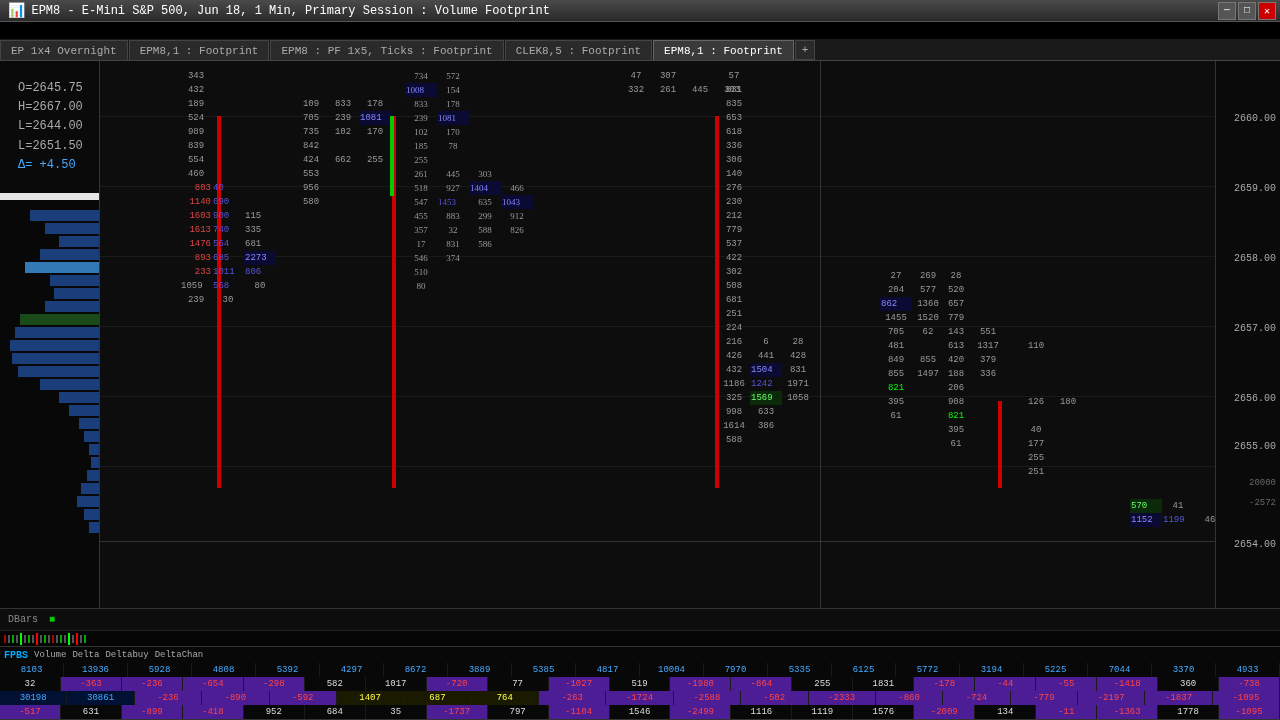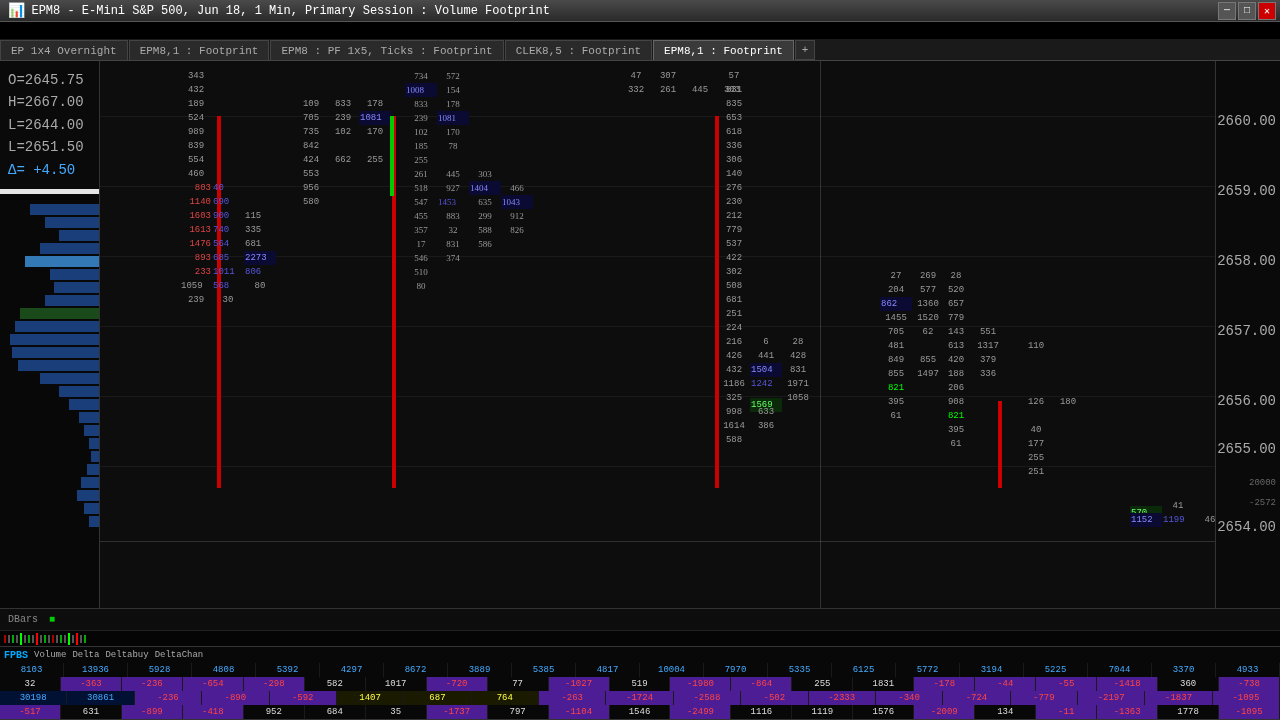--- a/index.html
+++ b/index.html
@@ -59,24 +59,24 @@
 
     
     #left-panel {
       width: 100px;
       background: #0a0a0a;
       border-right: 1px solid #333;
       display: flex;
       flex-direction: column;
     }
     #price-info {
-      padding: 8px;
-      font-size: 14px;
+      padding: 18px;
+      font-size: 12px;
       color: #aaa;
-      border-bottom: 5px solid #e5e5e5;
+      border-bottom: 7px solid #e5e5e5;
       line-height: 1.6;
     }
     #price-info .price-row { display: flex; justify-content: space-between; }
     #volume-bars {
       flex: 1;
       background: #080808;
       position: relative;
       overflow: hidden;
     }
     .vol-bar {
@@ -110,21 +110,21 @@
     
     #right-scale {
       width: 65px;
       background: #0a0a0a;
       border-left: 1px solid #333;
       position: relative;
     }
     .price-label {
       position: absolute;
       right: 4px;
-      font-size: 14px;
+      font-size: 10px;
       color: #aaa;
     }
 
     
     #dbars-row {
       height: 22px;
       background: #0d0d0d;
       border-top: 1px solid #333;
       display: flex;
       align-items: center;
@@ -262,21 +262,21 @@
       display: flex;
       align-items: center;
       justify-content: center;
       font-size: 9px;
       border: none;
     }
     .cell.bid { color: #dd4444; padding-right: 1px; justify-content: flex-end; }
     .cell.ask { color: #5555dd; padding-left: 1px; justify-content: flex-start; }
     .cell.single { color: #999; }
     .cell.big-ask { background: #0a0a33; color: #8888ff; }
-    .cell.green-bg { background: #0a2a0a; color: #66ff66; margin-top: 7px; }
+    .cell.green-bg { background: #0a2a0a; color: #66ff66; }
   </style>
 </head>
 <body>
 
 <div id="title-bar">
   <span class="title-icon">📊</span>
   <span>EPM8 - E-Mini S&amp;P 500, Jun 18, 1 Min, Primary Session : Volume Footprint</span>
   <div class="win-controls">
     <div class="win-btn">─</div>
     <div class="win-btn">□</div>
@@ -790,21 +790,21 @@
 
     </div>
 
     <div id="right-scale">
       <div class="price-label" style="top:52px;">2660.00</div>
       <div class="price-label" style="top:122px;">2659.00</div>
       <div class="price-label" style="top:192px;">2658.00</div>
       <div class="price-label" style="top:262px;">2657.00</div>
       <div class="price-label" style="top:332px;">2656.00</div>
       <div class="price-label" style="top:380px;">2655.00</div>
-      <div class="price-label" style="top:458px;">2654.00</div>
+      <div class="price-label" style="top:478px;">2654.00</div>
       <div class="price-label" style="top:532px;margin-top:21px;">2653.00</div>
 
       <div style="position:absolute;bottom:120px;right:4px;font-size:9px;color:#666;">20000</div>
       <div style="position:absolute;bottom:100px;right:4px;font-size:9px;color:#666;">-2572</div>
     </div>
 
   </div>
 
   <div class="bottom-panels">
 
@@ -901,21 +901,21 @@
         <div class="fpbs-cell red">-890</div>
         <div class="fpbs-cell red">-592</div>
         <div class="fpbs-cell" style="color:#ff4;background:#1a1a00;">1407</div>
         <div class="fpbs-cell" style="color:#ff4;background:#1a1a00;">687</div>
         <div class="fpbs-cell" style="color:#ff4;background:#1a1a00;">764</div>
         <div class="fpbs-cell red">-263</div>
         <div class="fpbs-cell red">-1724</div>
         <div class="fpbs-cell red">-2588</div>
         <div class="fpbs-cell red">-502</div>
         <div class="fpbs-cell red">-2333</div>
-        <div class="fpbs-cell red">-340</div>
+        <div class="fpbs-cell red">-860</div>
         <div class="fpbs-cell red">-724</div>
         <div class="fpbs-cell red">-779</div>
         <div class="fpbs-cell red">-2197</div>
         <div class="fpbs-cell red">-1837</div>
         <div class="fpbs-cell red">-1095</div>
       </div>
 
       <div class="fpbs-data-row">
         <div class="fpbs-cell red">-517</div>
         <div class="fpbs-cell white">631</div>

